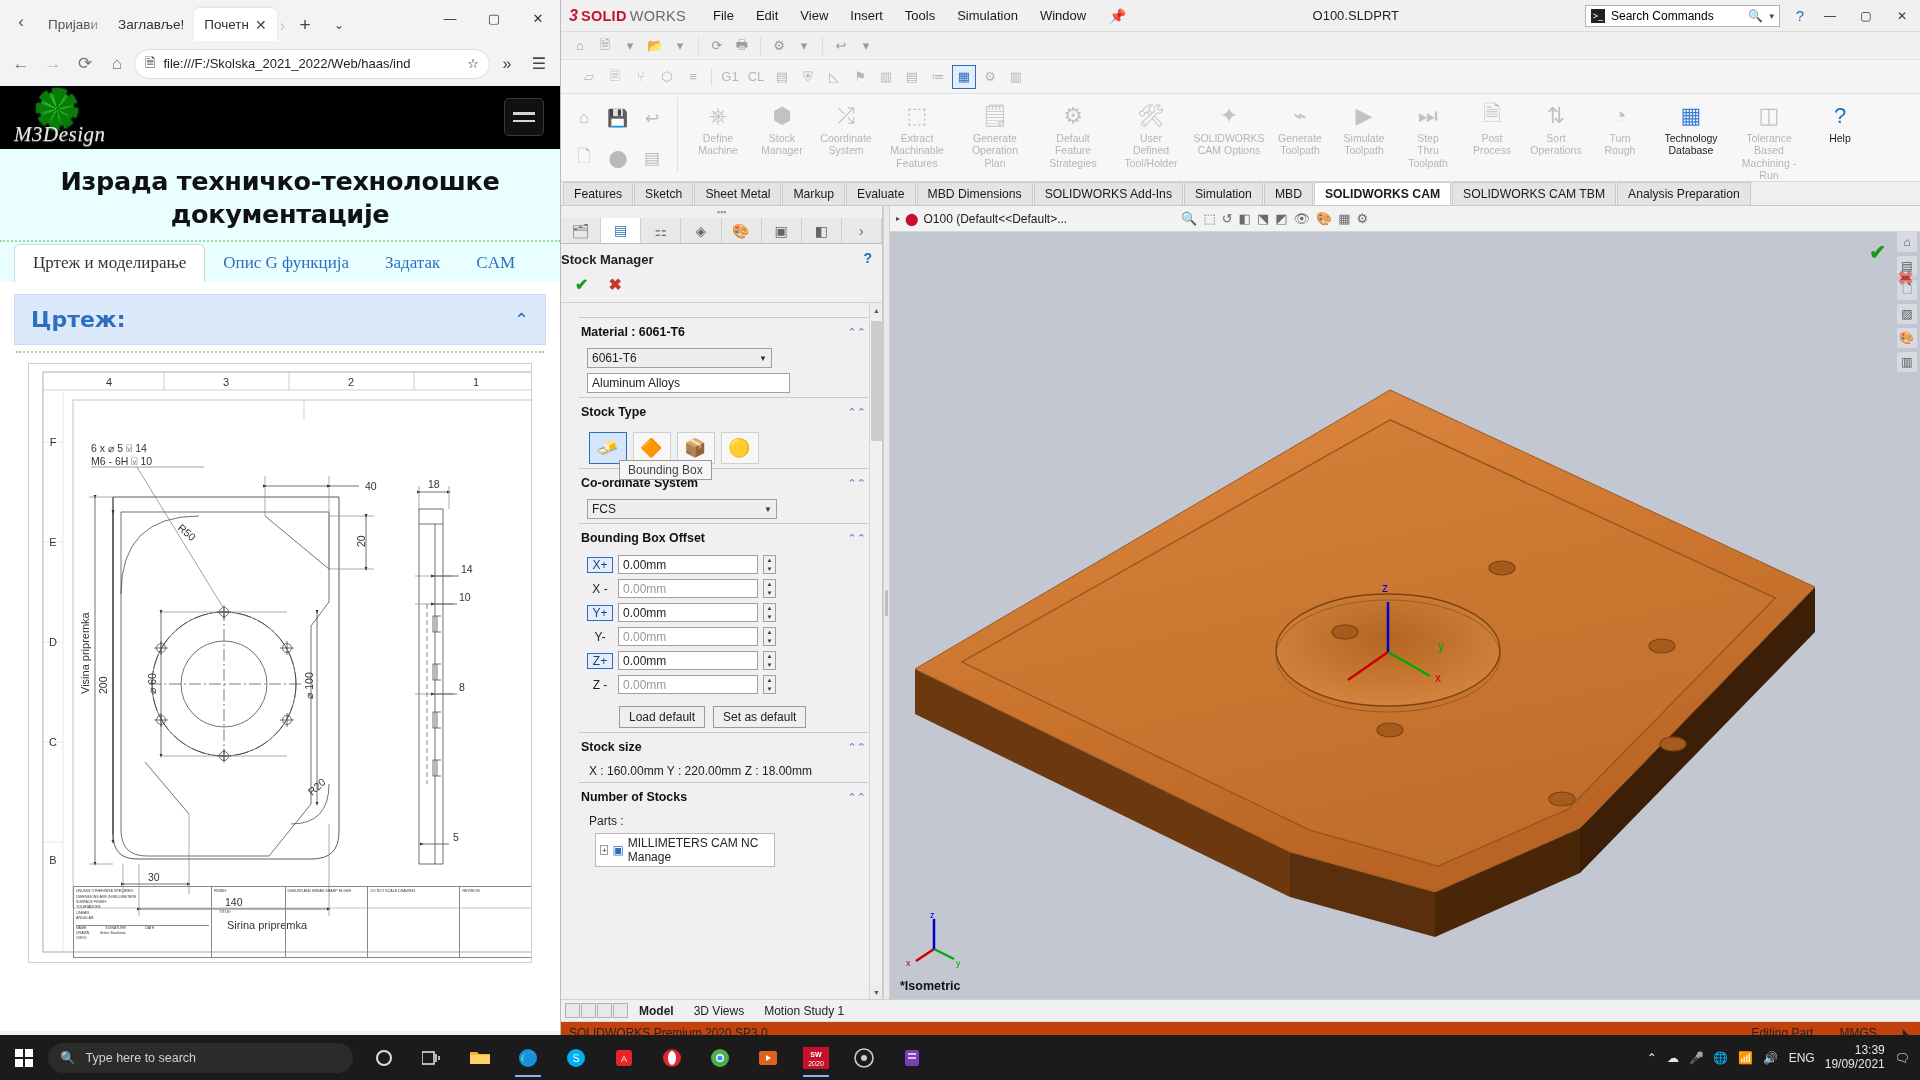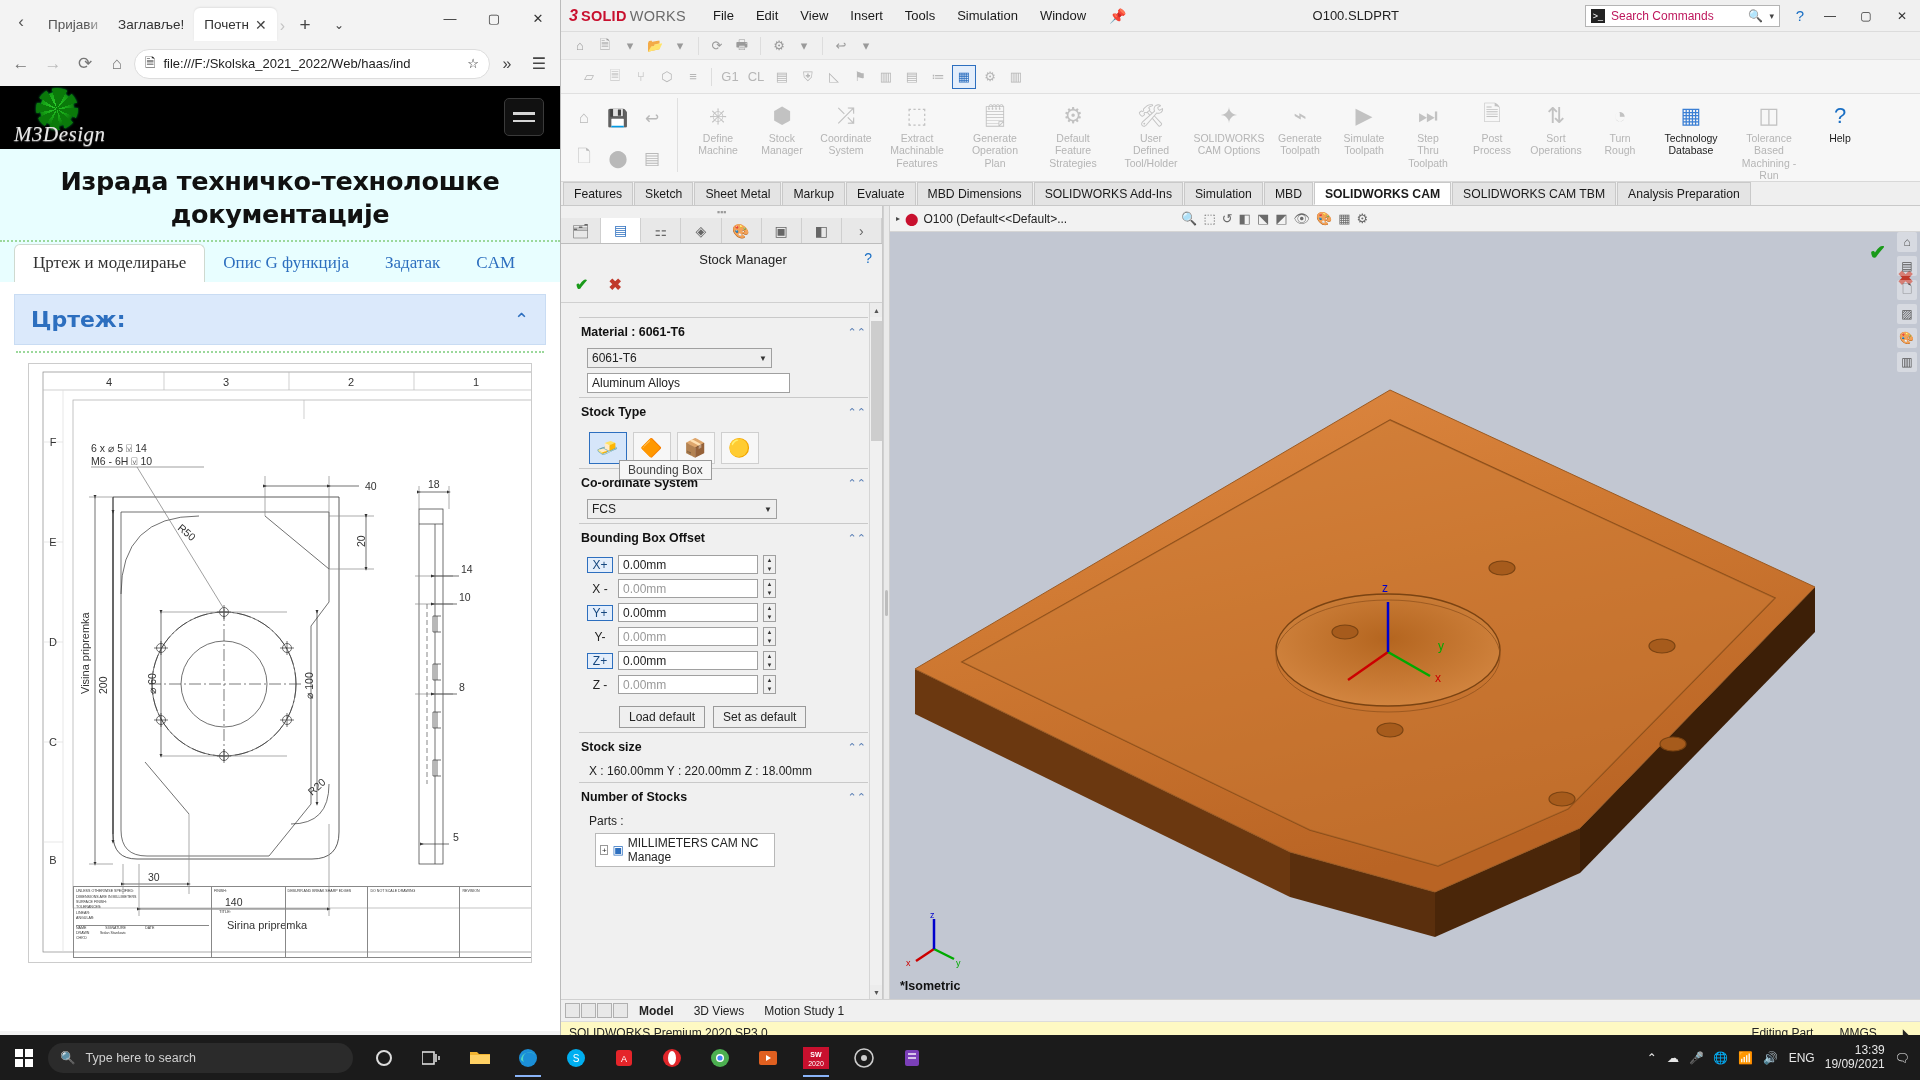--- a/index.html
+++ b/index.html
@@ -112,21 +112,21 @@
   .sw-logo .works { color:#6b6b6b; font-weight:normal; font-size:14.5px; letter-spacing:.3px; }
   .sw-menu { display:flex; gap:0; }
   .sw-menu span { padding:4px 11px; font-size:13px; color:#1a1a1a; }
   .sw-pin { margin-left:12px; color:#8a8a8a; font-size:14px; }
   .sw-doc-title { flex:1; text-align:center; font-size:13px; color:#222; }
   .sw-search {
     display:flex; align-items:center; gap:6px; width:195px; height:22px;
     border:1px solid #b4b4b4; background:#fff; padding:0 5px; margin-right:8px;
   }
   .sw-search .sbox { width:14px; height:14px; background:#222; color:#fff; font-size:9px; display:flex; align-items:center; justify-content:center; }
-  .sw-search .sph { flex:1; color:#be185d; font-size:12px; }
+  .sw-search .sph { flex:1; color:#000000; font-size:12px; }
   .sw-search .mag { color:#444; font-size:12px; }
   .sw-search .cvd { color:#444; font-size:9px; }
   .sw-help-ico { width:24px; display:flex; align-items:center; justify-content:center; color:#1a6fc4; font-size:15px; }
   .sw-wc { display:flex; }
   .sw-wc div { width:36px; height:30px; display:flex; align-items:center; justify-content:center; font-size:12px; color:#333; }
 
   .sw-toolbar2 { height:28px; display:flex; align-items:center; gap:3px; padding:0 8px; border-bottom:1px solid #e3e3e3; }
   .tb-ico { width:22px; height:22px; display:flex; align-items:center; justify-content:center; color:#9a9a9a; font-size:13px; }
   .tb-sep { width:1px; height:18px; background:#ddd; margin:0 4px; }
 
@@ -158,21 +158,21 @@
   .sw-tab.active { background:#fff; font-weight:bold; border-bottom:1px solid #fff; }
 
   .sw-body { display:flex; height:793px; }
 
   
   .pm { width:322px; background:#f0f0f0; display:flex; flex-direction:column; border-right:1px solid #c8c8c8; position:relative; }
   .pm-handle { height:12px; display:flex; align-items:center; justify-content:center; color:#999; font-size:9px; }
   .pm-tabs { height:26px; display:flex; border-bottom:1px solid #bdbdbd; background:#e8e8e8; }
   .pm-tab { width:41px; display:flex; align-items:center; justify-content:center; border-right:1px solid #cfcfcf; font-size:14px; color:#666; }
   .pm-tab.active { background:#fff; color:#2d6fbf; border-bottom:1px solid #fff; }
-  .pm-title { text-align:center; font-weight:normal; font-size:13px; padding:8px 0 6px; position:relative;margin-left:43px; }
+  .pm-title { font-weight:bold; font-size:13px; padding:8px 0 6px; position:relative; }
   .pm-help { position:absolute; right:10px; top:6px; color:#1a6fc4; font-size:14px; }
   .pm-okcancel { display:flex; gap:20px; padding:2px 14px 8px; border-bottom:1px solid #d0d0d0; }
   .pm-okcancel .ok { color:#1a9a1a; font-size:16px; font-weight:bold; }
   .pm-okcancel .cancel { color:#c0392b; font-size:16px; font-weight:bold; }
   .pm-scroll { flex:1; overflow:hidden; padding:10px 14px 0 18px; position:relative; }
   .pm-sec-head {
     display:flex; align-items:center; justify-content:space-between;
     border-top:1px solid #c9c9c9; padding:7px 2px 5px; margin-top:4px;
   }
   .pm-sec-head .t { font-weight:bold; font-size:12.4px; color:#111; }
@@ -228,21 +228,21 @@
   .gfx-confirm { position:absolute; right:34px; top:34px; color:#1a9a1a; font-size:20px; font-weight:bold; }
   .gfx-cancelx { position:absolute; right:6px; top:60px; color:#c0392b; font-size:20px; font-weight:bold; }
   .view-label { position:absolute; left:10px; bottom:6px; font-size:12.5px; color:#111; font-weight:bold; }
   .triad { position:absolute; left:14px; bottom:30px; width:60px; height:60px; }
 
   .sw-statusbottom { height:22px; display:flex; align-items:center; background:#f0f0f0; border-top:1px solid #d0d0d0; font-size:12px; }
   .sbtabs { display:flex; align-items:center; padding-left:4px; gap:0; }
   .sb-nav { width:15px; height:15px; border:1px solid #b0b0b0; background:#e8e8e8; margin-right:1px; }
   .sb-tab { padding:0 10px; font-size:12px; color:#222; }
   .sb-tab.active { font-weight:bold; }
-  .sw-statusline { height:22px; display:flex; align-items:center; justify-content:space-between; padding:0 8px; background:#fef9c3; border-top:1px solid #dcdcdc; font-size:12px; }
+  .sw-statusline { height:22px; display:flex; align-items:center; justify-content:space-between; padding:0 8px; background:#c2410c; border-top:1px solid #dcdcdc; font-size:12px; }
   .sw-statusline .right { display:flex; gap:26px; align-items:center; }
 
   
   .taskbar {
     position:absolute; left:0; bottom:0; width:1920px; height:45px;
     background:#1b1b1b; display:flex; align-items:center; color:#fff;
   }
   .tb-start { width:48px; display:flex; align-items:center; justify-content:center; }
   .tb-search {
     width:305px; height:30px; background:#2b2b2b; border-radius:15px;

